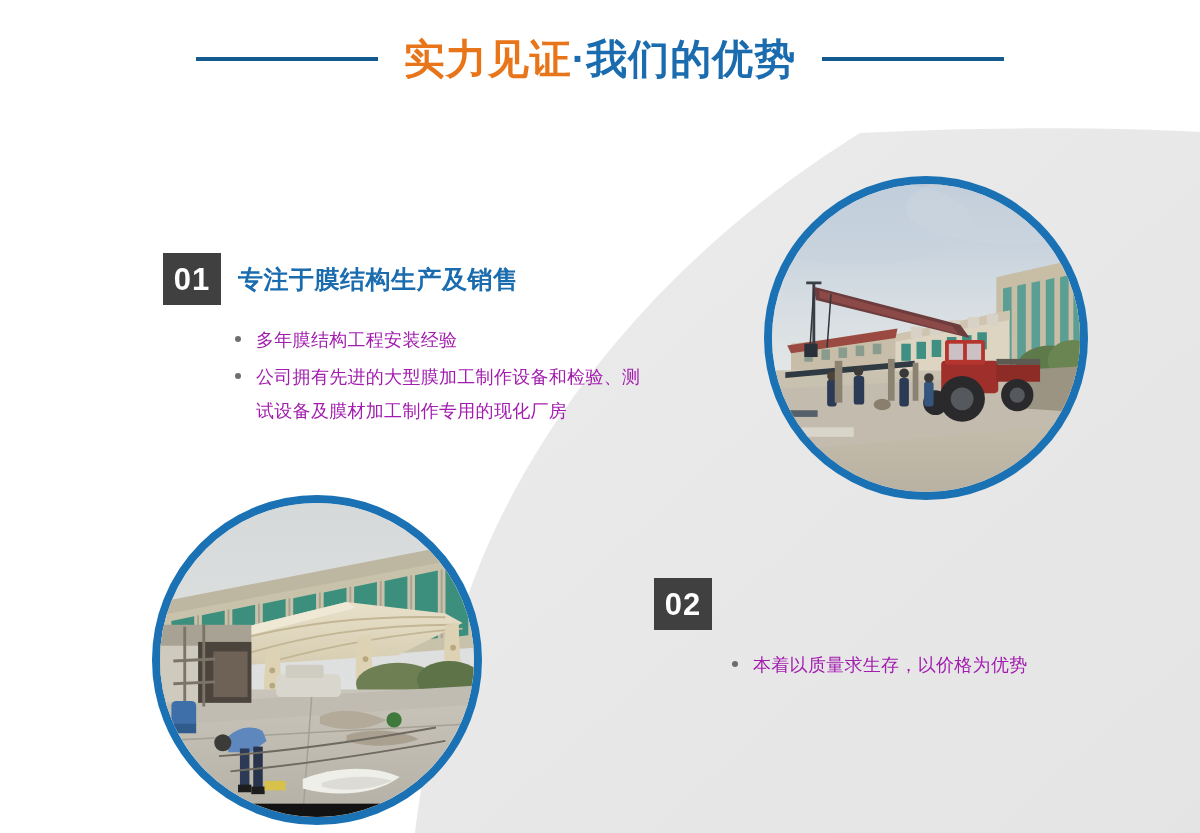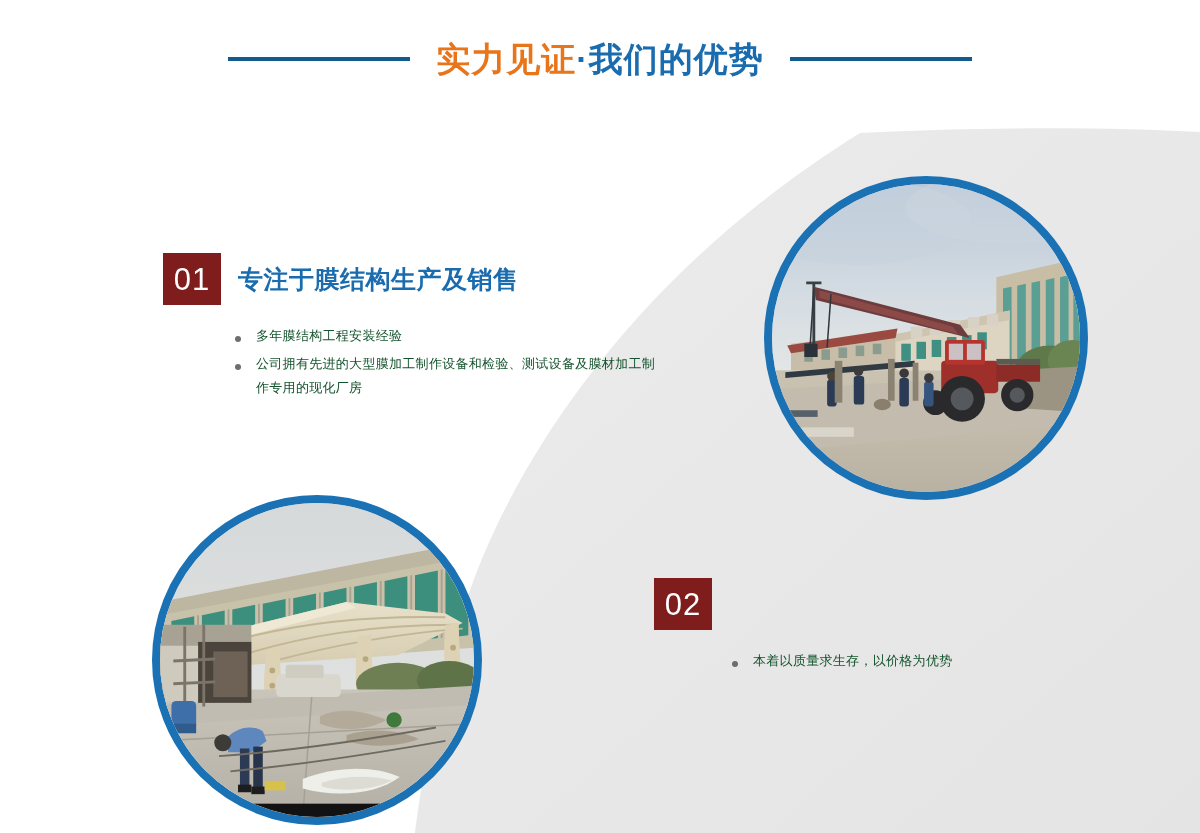--- a/index.html
+++ b/index.html
@@ -15,21 +15,21 @@
   .bg-layer svg{ display:block; width:1200px; height:833px; }
 
   
   .header{
     position:absolute; left:0; top:0; width:1200px; height:118px;
     display:flex; align-items:center; justify-content:center; gap:26px;
     z-index:5;
   }
   .rule{ height:4px; width:182px; background:#135B8E; flex:none; }
   .title{
-    font-size:34px; font-weight:bold; letter-spacing:1px;
+    font-size:41px; font-weight:bold; letter-spacing:1px;
     white-space:nowrap; line-height:1;
   }
   .title .t-orange{ color:#E8751A; }
   .title .t-blue{ color:#1A6CAE; }
 
   
   .photo-circle{
     position:absolute; border-radius:50%;
     border:8px solid #1A72B5; overflow:hidden; z-index:4;
     background:#cfd6db;
@@ -39,36 +39,36 @@
   .photo-inner{ position:absolute; inset:0; overflow:hidden; }
   .photo-inner svg{ position:absolute; inset:0; width:100%; height:100%; display:block; }
 
   
   .feature{ position:absolute; z-index:6; }
   #feature-01{ left:163px; top:253px; width:520px; }
   #feature-02{ left:654px; top:578px; width:480px; }
 
   .feature-head{ display:flex; align-items:center; gap:17px; }
   .num-badge{
-    width:58px; height:52px; background:#7f1d1d; color:#ffffff;
-    font-size:31px; font-weight:normal; letter-spacing:1px;
+    width:58px; height:52px; background:#404040; color:#ffffff;
+    font-size:31px; font-weight:bold; letter-spacing:1px;
     display:flex; align-items:center; justify-content:center; flex:none;
     line-height:1;
   }
   .feature-title{
     font-size:25px; font-weight:bold; color:#1A6CAE;
     letter-spacing:.5px; line-height:1; white-space:nowrap;font-family:Liberation Serif, serif;
   }
 
   .bullets{ list-style:none; margin-top:19px; }
   #feature-01 .bullets{ padding-left:72px; }
   #feature-02 .bullets{ padding-left:78px; }
   .bullets li{
     position:relative; padding-left:21px;
-    font-size:13px; color:#14532d; line-height:1.85;
+    font-size:18px; color:#a21caf; line-height:1.85;
     margin-bottom:4px; letter-spacing:.3px;
   }
   .bullets li::before{
     content:""; position:absolute; left:0; top:12px;
     width:6px; height:6px; border-radius:50%; background:#6e6e6e;
   }
   #feature-01 .bullets li{ max-width:420px; }
 </style>
 </head>
 <body>

